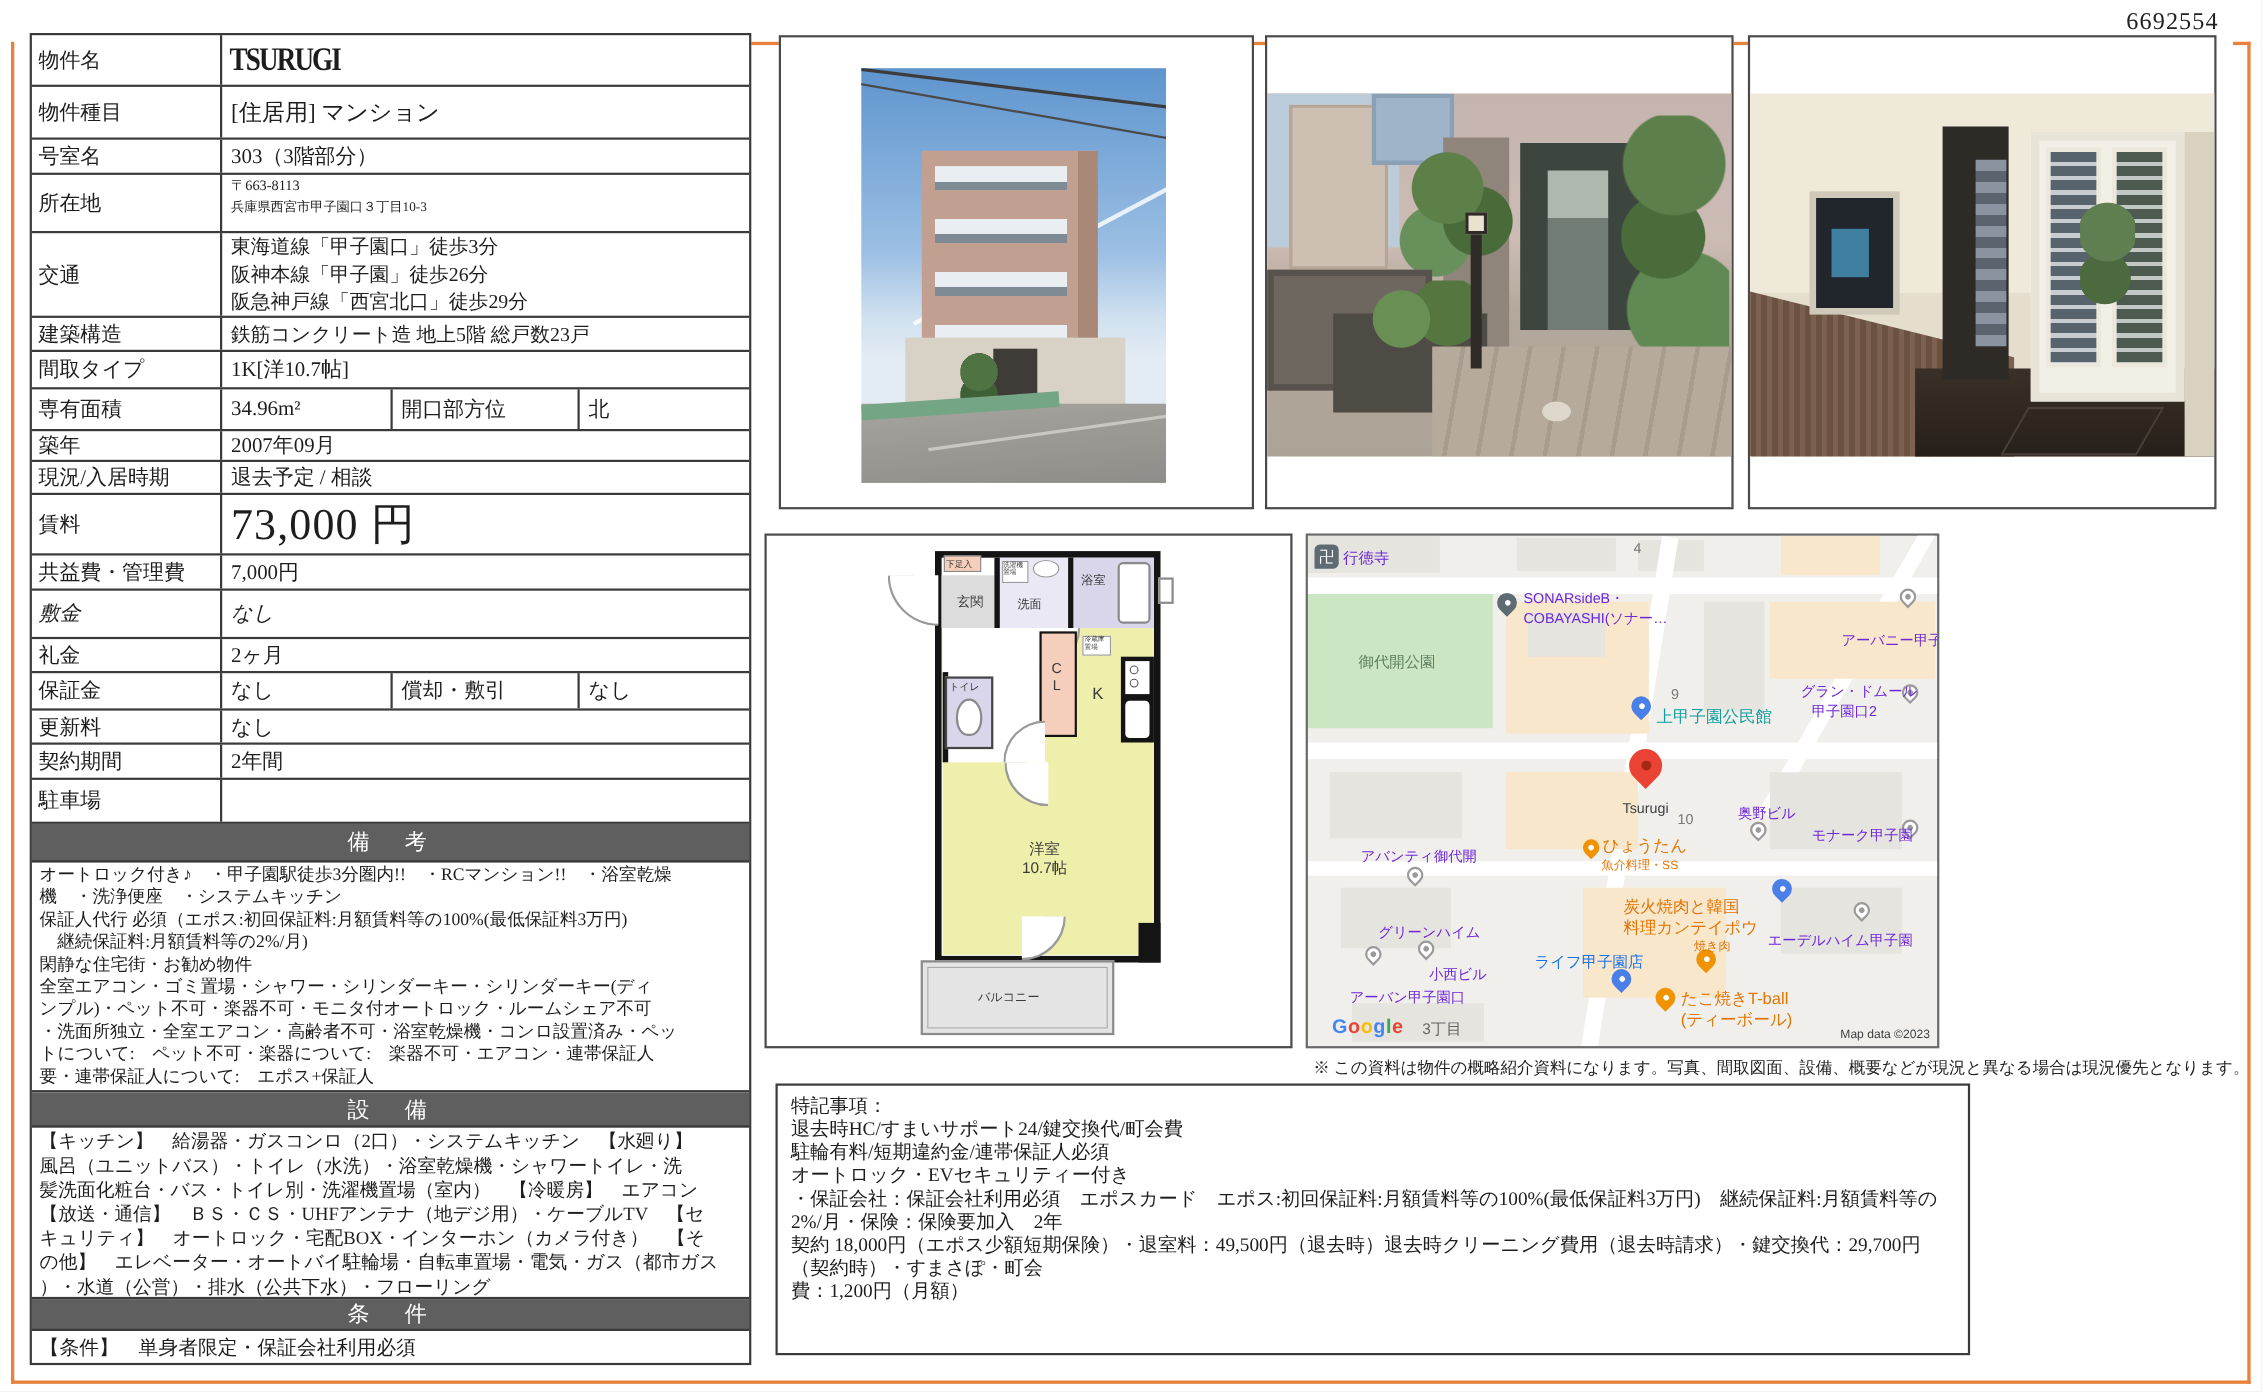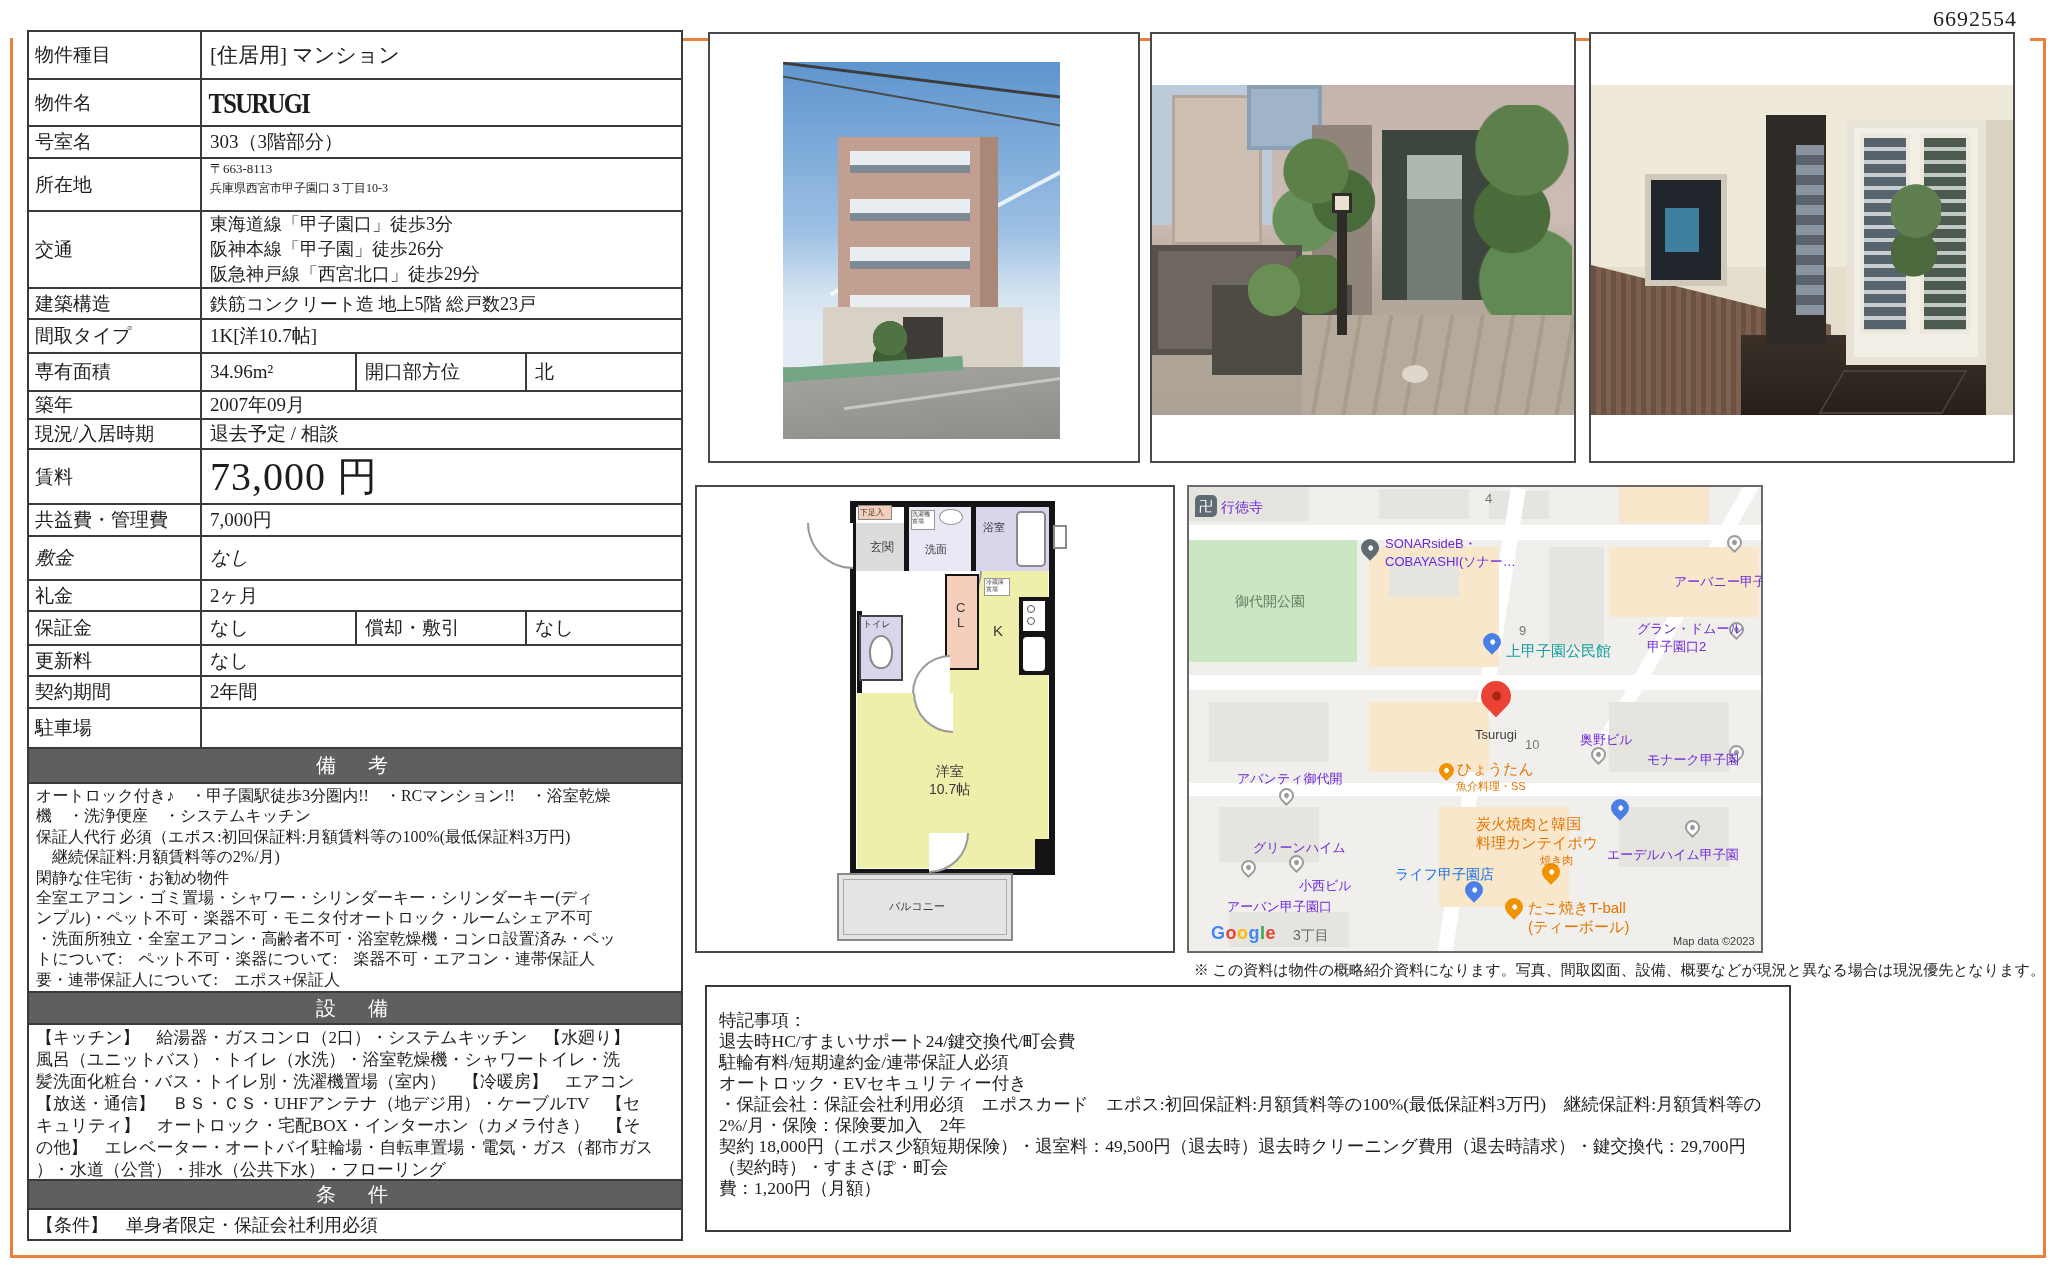--- a/index.html
+++ b/index.html
@@ -40,44 +40,44 @@
   .pin::after{content:"";position:absolute;left:50%;top:50%;width:5px;height:5px;margin:-2.5px 0 0 -2.5px;border-radius:50%;background:#fff;}
   .pin.white{background:#fff;border:2px solid #9a9a9a;}
   .pin.white::after{background:#9a9a9a;}
   .pin.orange{background:#f09300;}
   .pin.blue{background:#4a7fe8;}
   .pin.slate{background:#5f6b73;}
   .pin.red{width:30px;height:30px;background:#ea4335;}
   .pin.red::after{width:9px;height:9px;margin:-4.5px 0 0 -4.5px;background:#a52714;}
   
   .notesbox{position:absolute;left:705px;top:985px;width:1086px;height:247px;border:2px solid #3a3a3a;
-            box-sizing:border-box;padding:23px 12px;font-size:17.5px;line-height:21px;}
+            box-sizing:border-box;padding:8px 12px;font-size:17.5px;line-height:21px;}
   .disclaimer{position:absolute;left:705px;top:961px;width:1340px;text-align:right;font-size:15px;color:#222;}
   .photo-part{position:absolute;}
 </style>
 </head>
 <body>
 
 <div class="page">
 
   <div class="oline" style="left:30px;top:38px;width:1875px;height:3px;"></div>
   <div class="oline" style="left:2030px;top:38px;width:16px;height:3px;"></div>
   <div class="oline" style="left:2043px;top:38px;width:3px;height:1220px;"></div>
   <div class="oline" style="left:10px;top:1255px;width:2036px;height:3px;"></div>
   <div class="oline" style="left:10px;top:38px;width:3px;height:1220px;"></div>
   <div class="docnum">6692554</div>
 
   <div class="ptable">
+    <div class="prow" style="height:47px;">
+      <div class="plabel">物件名</div>
+      <div class="pval" style="font-size:30px;letter-spacing:-2px;transform-origin:left center;transform:scaleX(0.82);font-weight:600;">TSURUGI</div>
+    </div>
     <div class="prow" style="height:48px;">
       <div class="plabel">物件種目</div>
       <div class="pval" style="font-size:21px;">[住居用]  マンション</div>
-    </div>
-    <div class="prow" style="height:47px;">
-      <div class="plabel">物件名</div>
-      <div class="pval" style="font-size:30px;letter-spacing:-2px;transform-origin:left center;transform:scaleX(0.82);font-weight:600;">TSURUGI</div>
     </div>
     <div class="prow" style="height:32px;">
       <div class="plabel">号室名</div>
       <div class="pval">303（3階部分）</div>
     </div>
     <div class="prow" style="height:53px;">
       <div class="plabel">所在地</div>
       <div class="pval" style="display:block;padding-top:2px;">
         <div style="font-size:13px;line-height:15px;">〒663-8113</div>
         <div style="font-size:12px;line-height:24px;">兵庫県西宮市甲子園口３丁目10-3</div>

